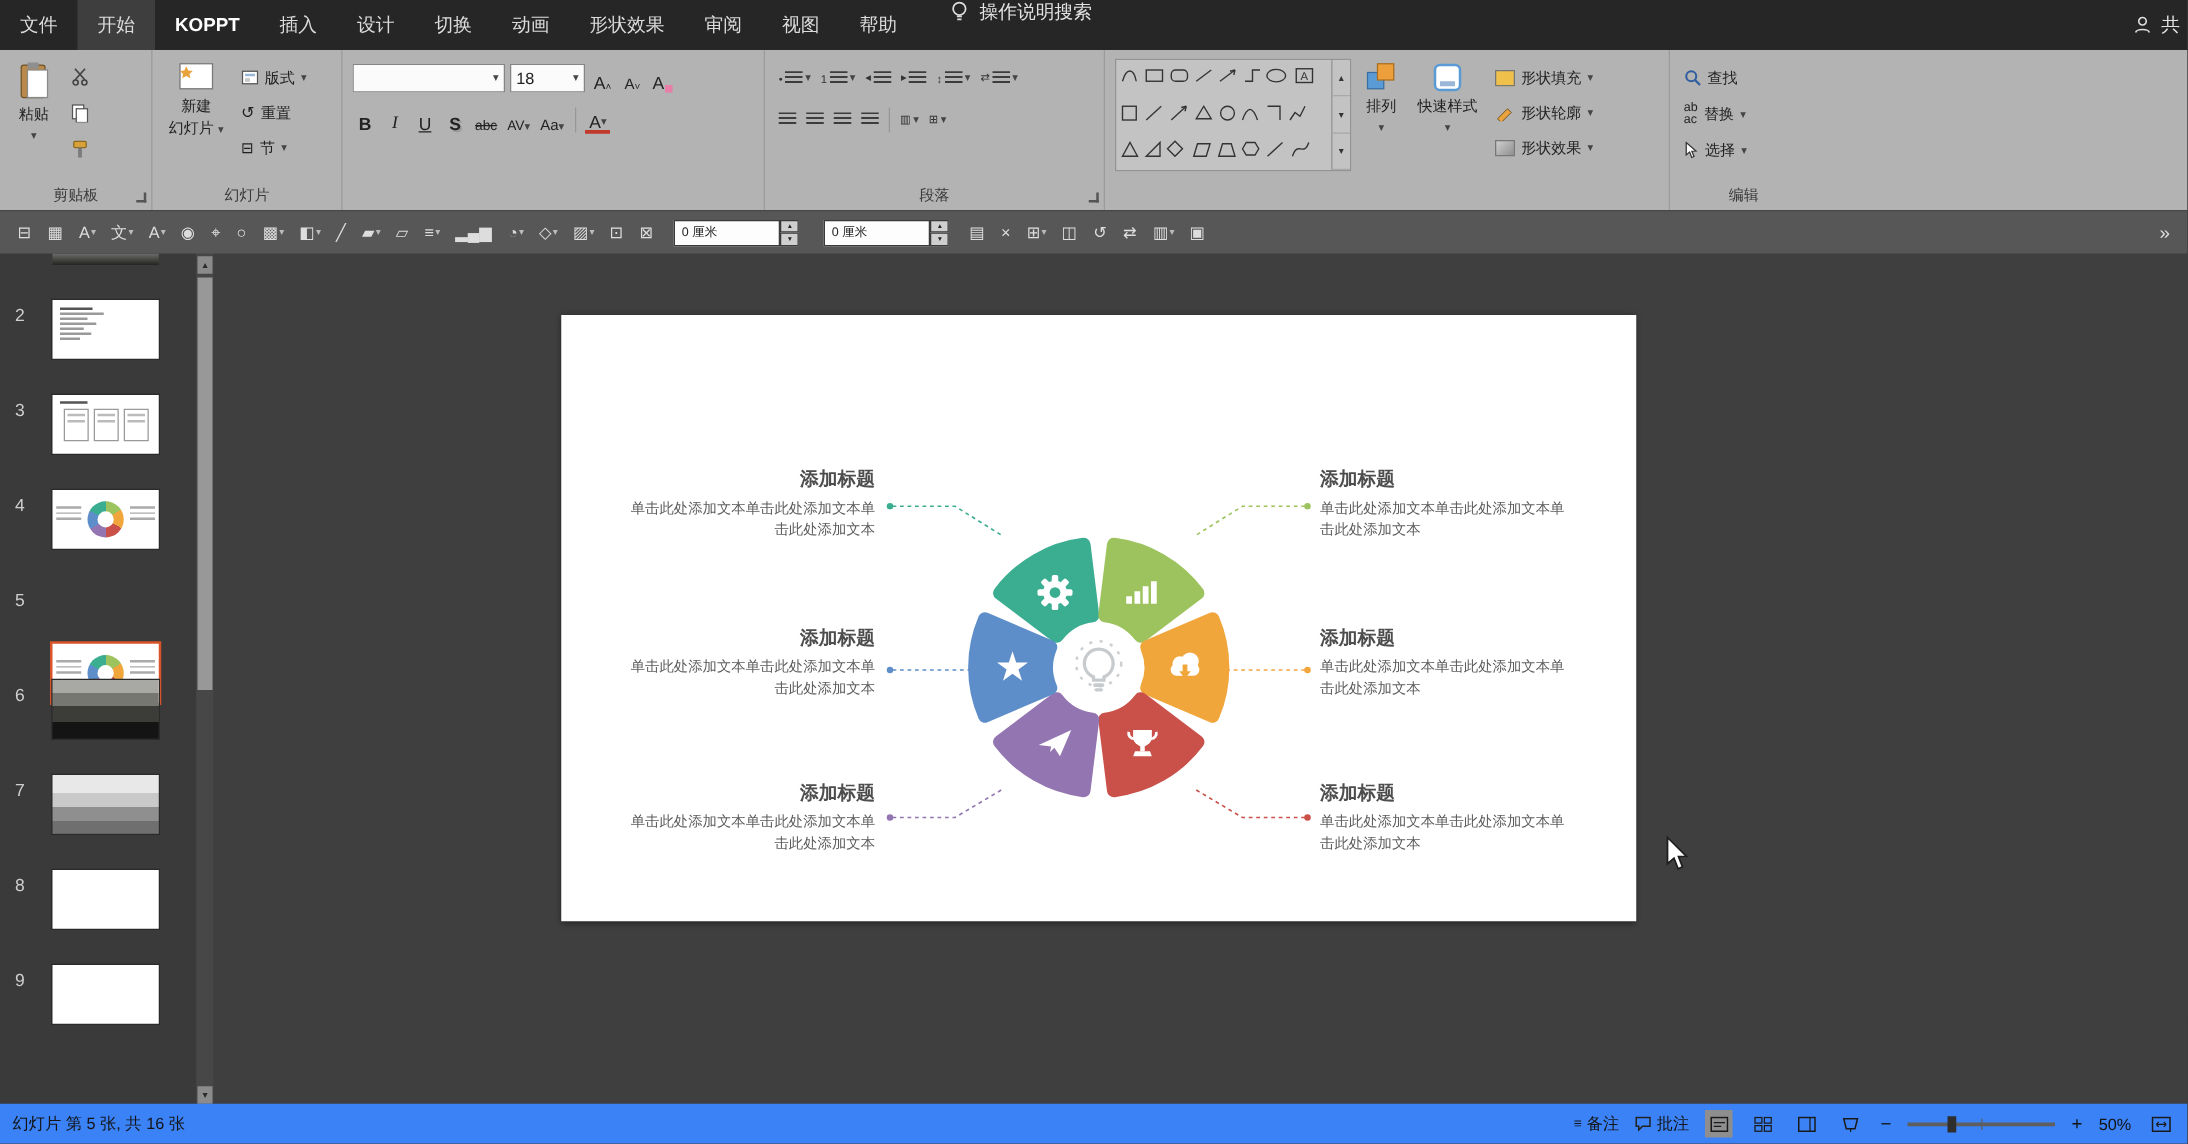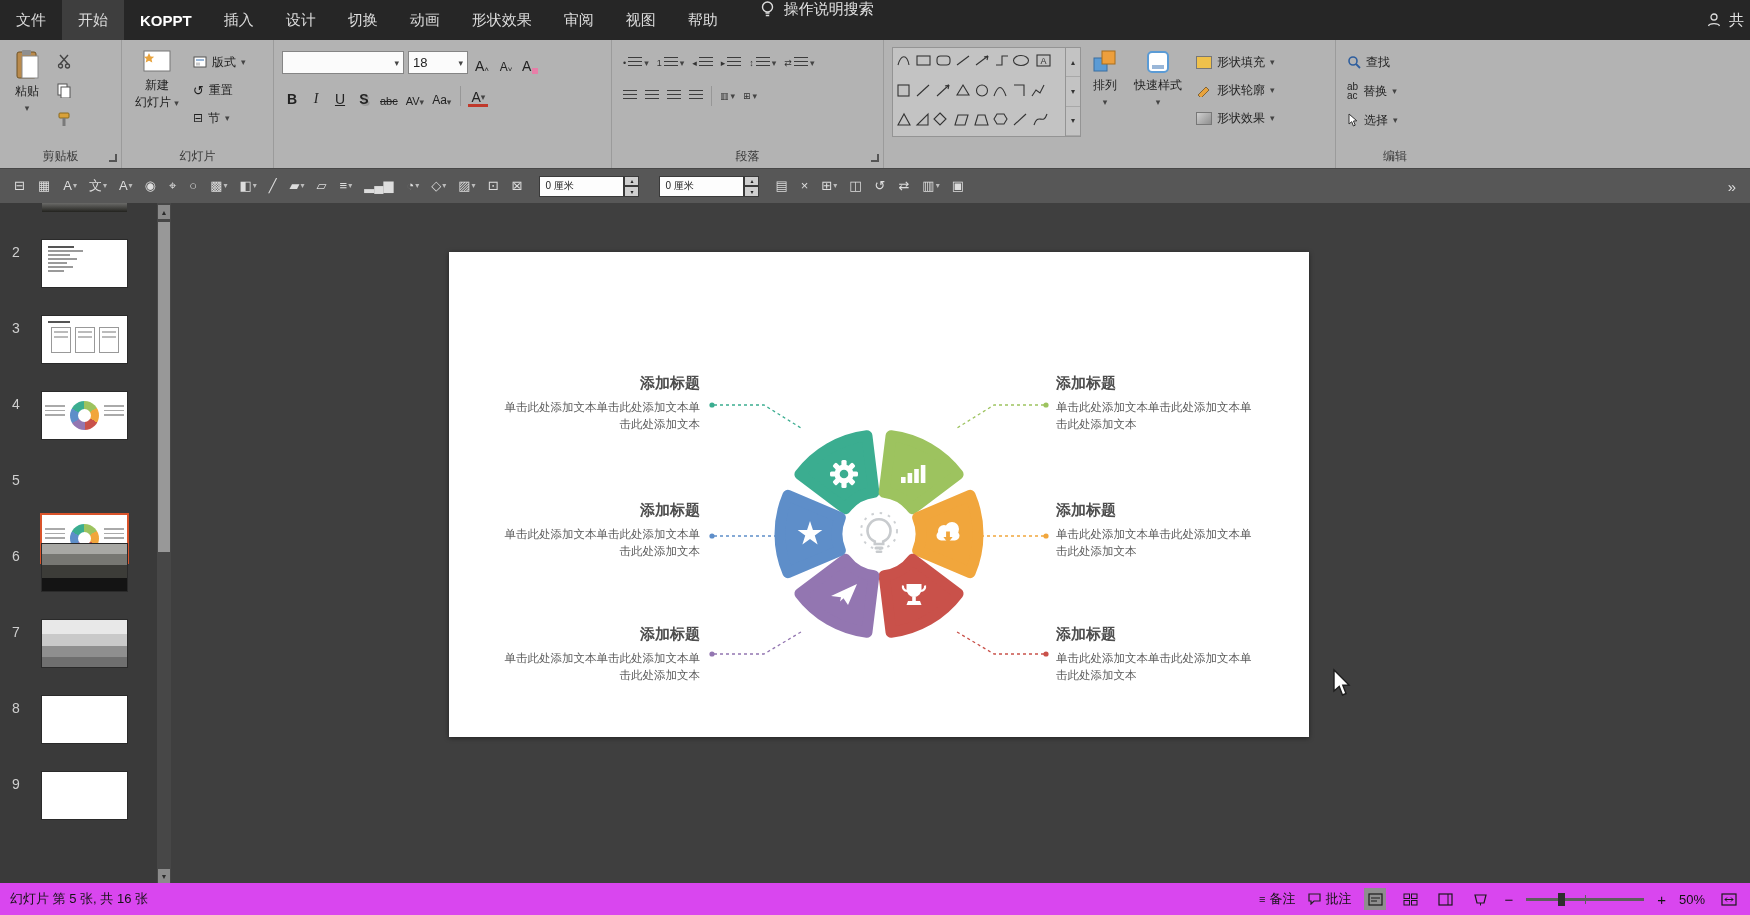--- a/index.html
+++ b/index.html
@@ -87,21 +87,21 @@
   .tblock { position:absolute; width:200px; }
   .tblock .ttl { font-size:15px; font-weight:bold; color:#4D4D4D; margin-bottom:6px; }
   .tblock .bdy { font-size:11.5px; color:#5C5C5C; line-height:17px; }
   .tb-left { left:51px; text-align:right; }
   .tb-right { left:607px; text-align:left; }
   .tb-r1 { top:122px; } .tb-r2 { top:249px; } .tb-r3 { top:373px; }
 
   .cursor { position:absolute; left:1330px; top:668px; z-index:50; }
 
   
-  .statusbar { position:absolute; left:0; right:0; bottom:0; height:30px; background:#d946ef; display:flex; align-items:center; font-size:13px; color:#141414; padding:16px 10px; }
+  .statusbar { position:absolute; left:0; right:0; bottom:0; height:30px; background:#3b82f6; display:flex; align-items:center; font-size:13px; color:#141414; padding:16px 10px; }
   .sb-right { margin-left:auto; display:flex; align-items:center; gap:13px; }
   .sb-item { display:flex; align-items:center; gap:4px; }
   .viewbtn { display:flex; align-items:center; justify-content:center; width:22px; height:22px; }
   .viewbtn.on { background:#8E8E8E; }
   .ztrack { position:relative; width:118px; height:3px; background:#5E5E5E; }
   .ztick { position:absolute; left:50%; top:-3px; width:1px; height:9px; background:#5E5E5E; }
   .zthumb { position:absolute; left:32px; top:-5px; width:7px; height:13px; background:#2E2E2E; }
 </style>
 </head>
 <body>

